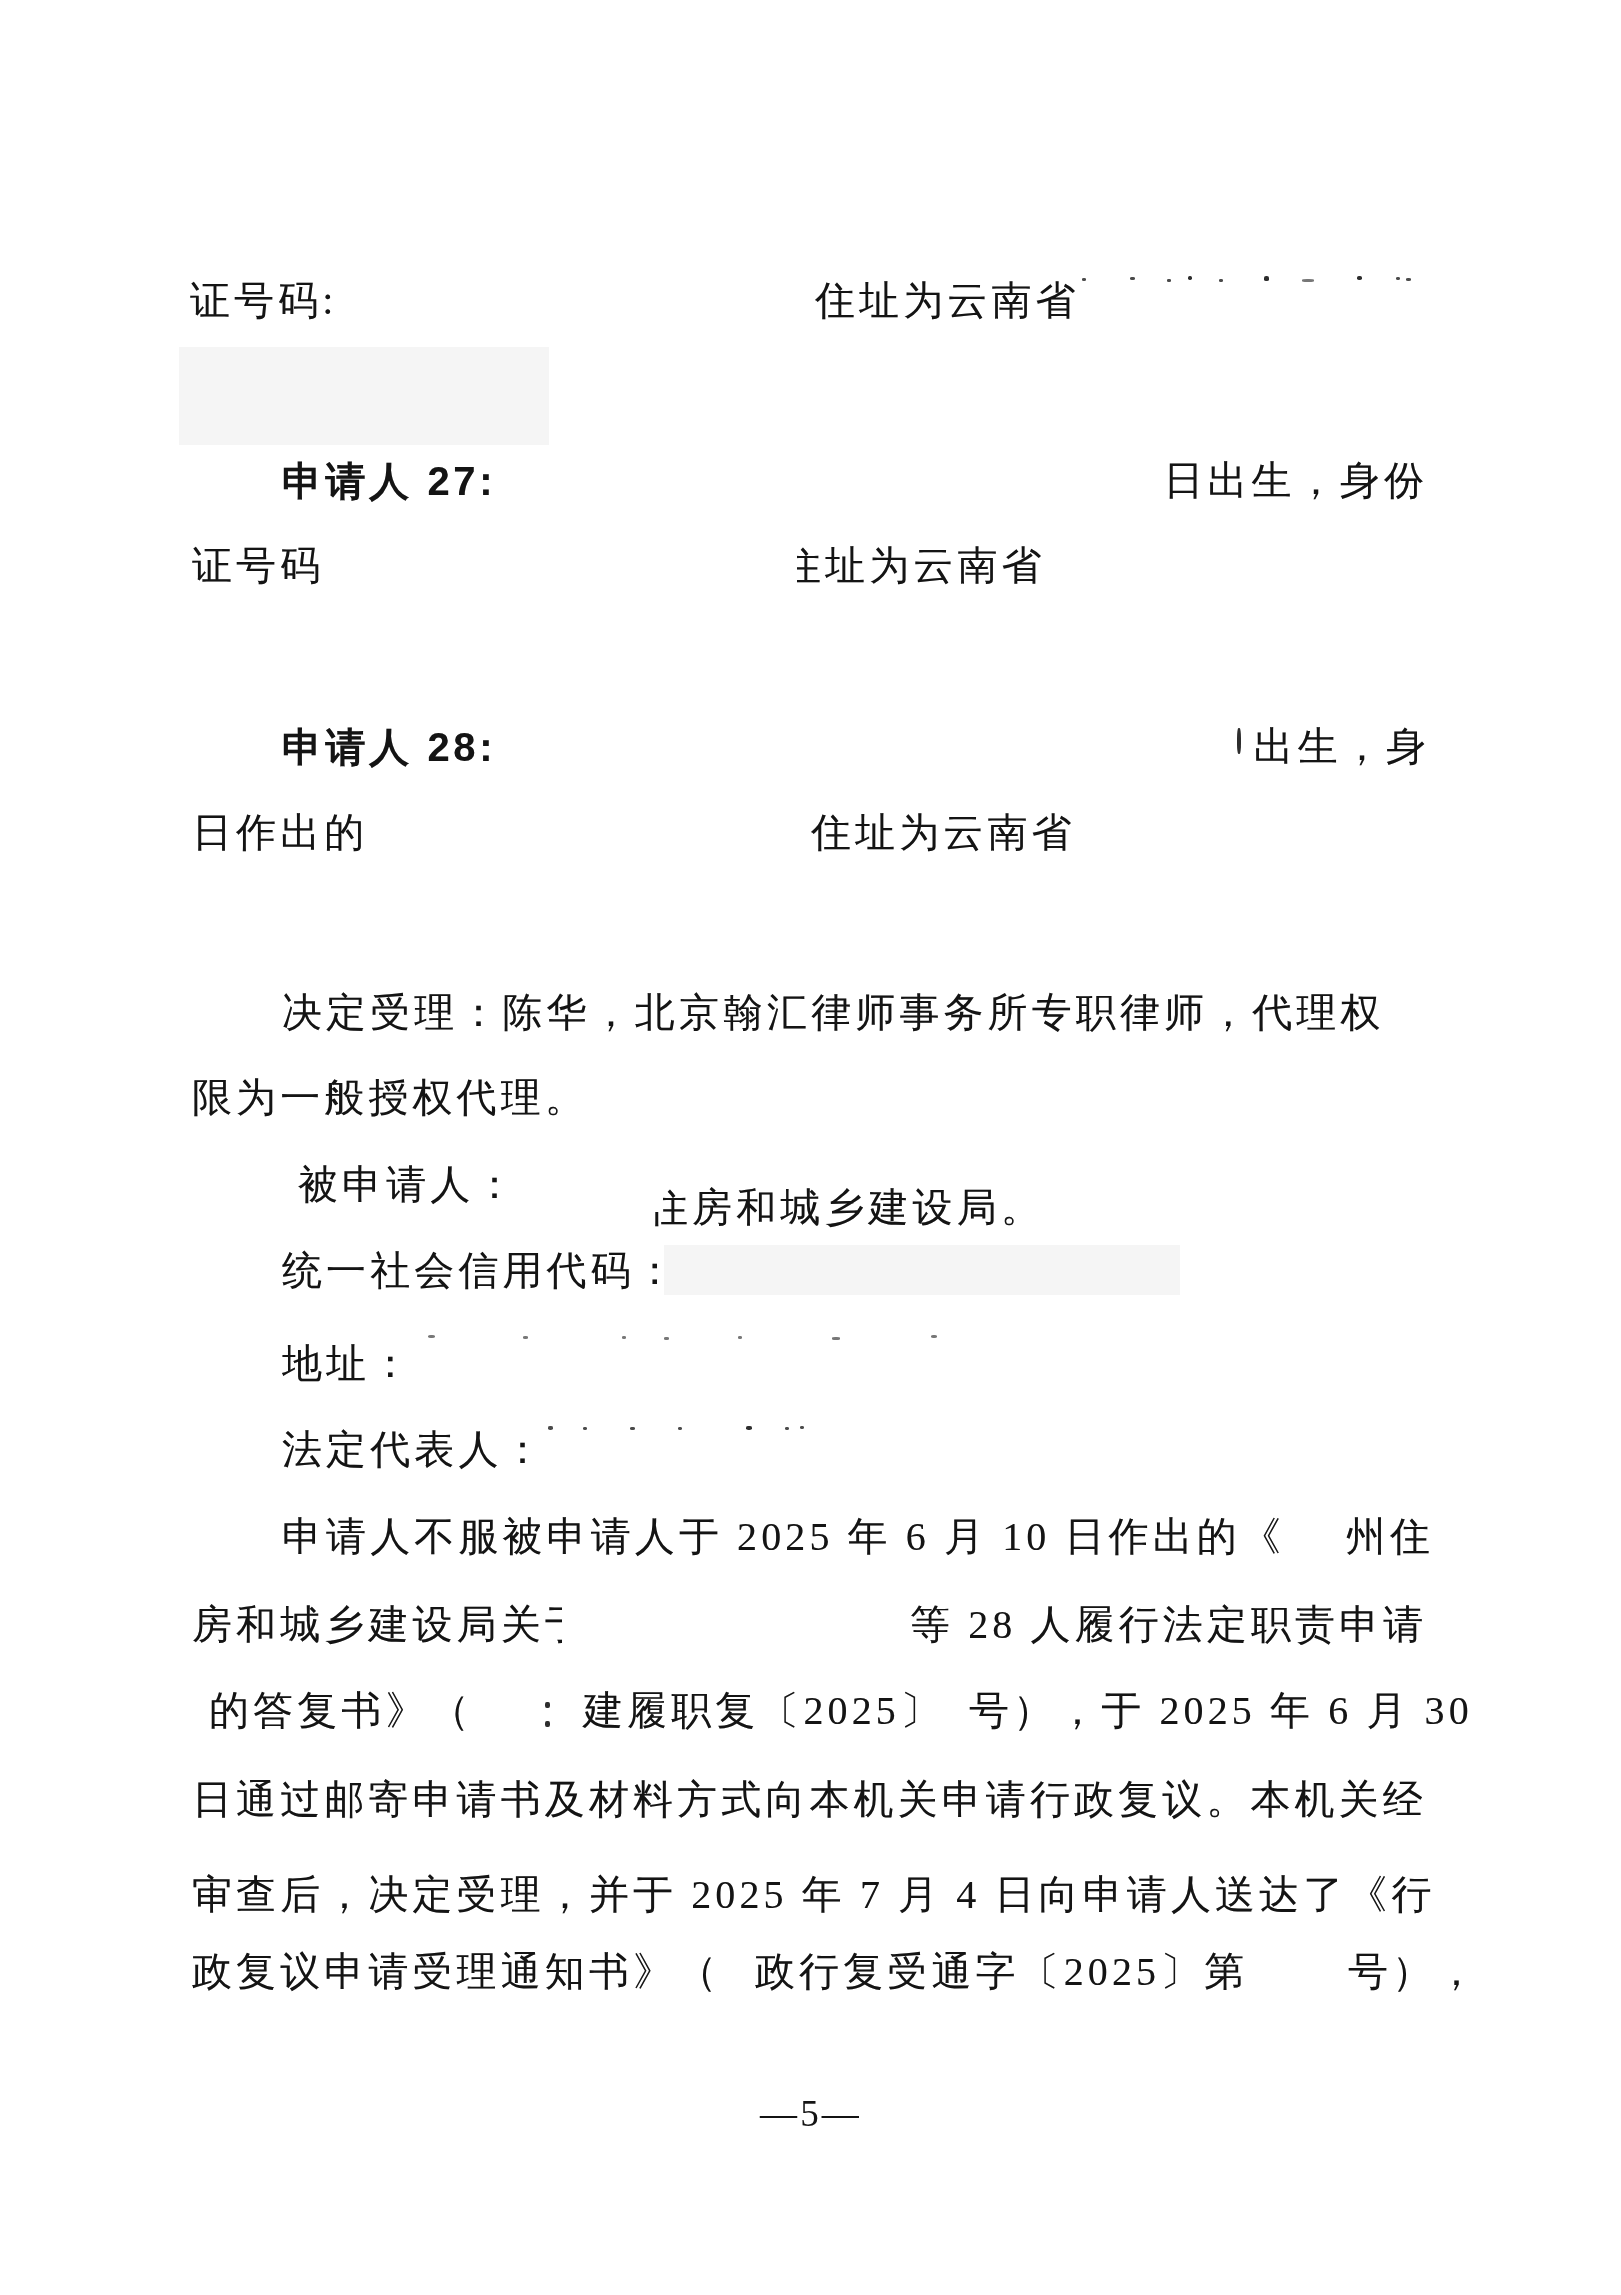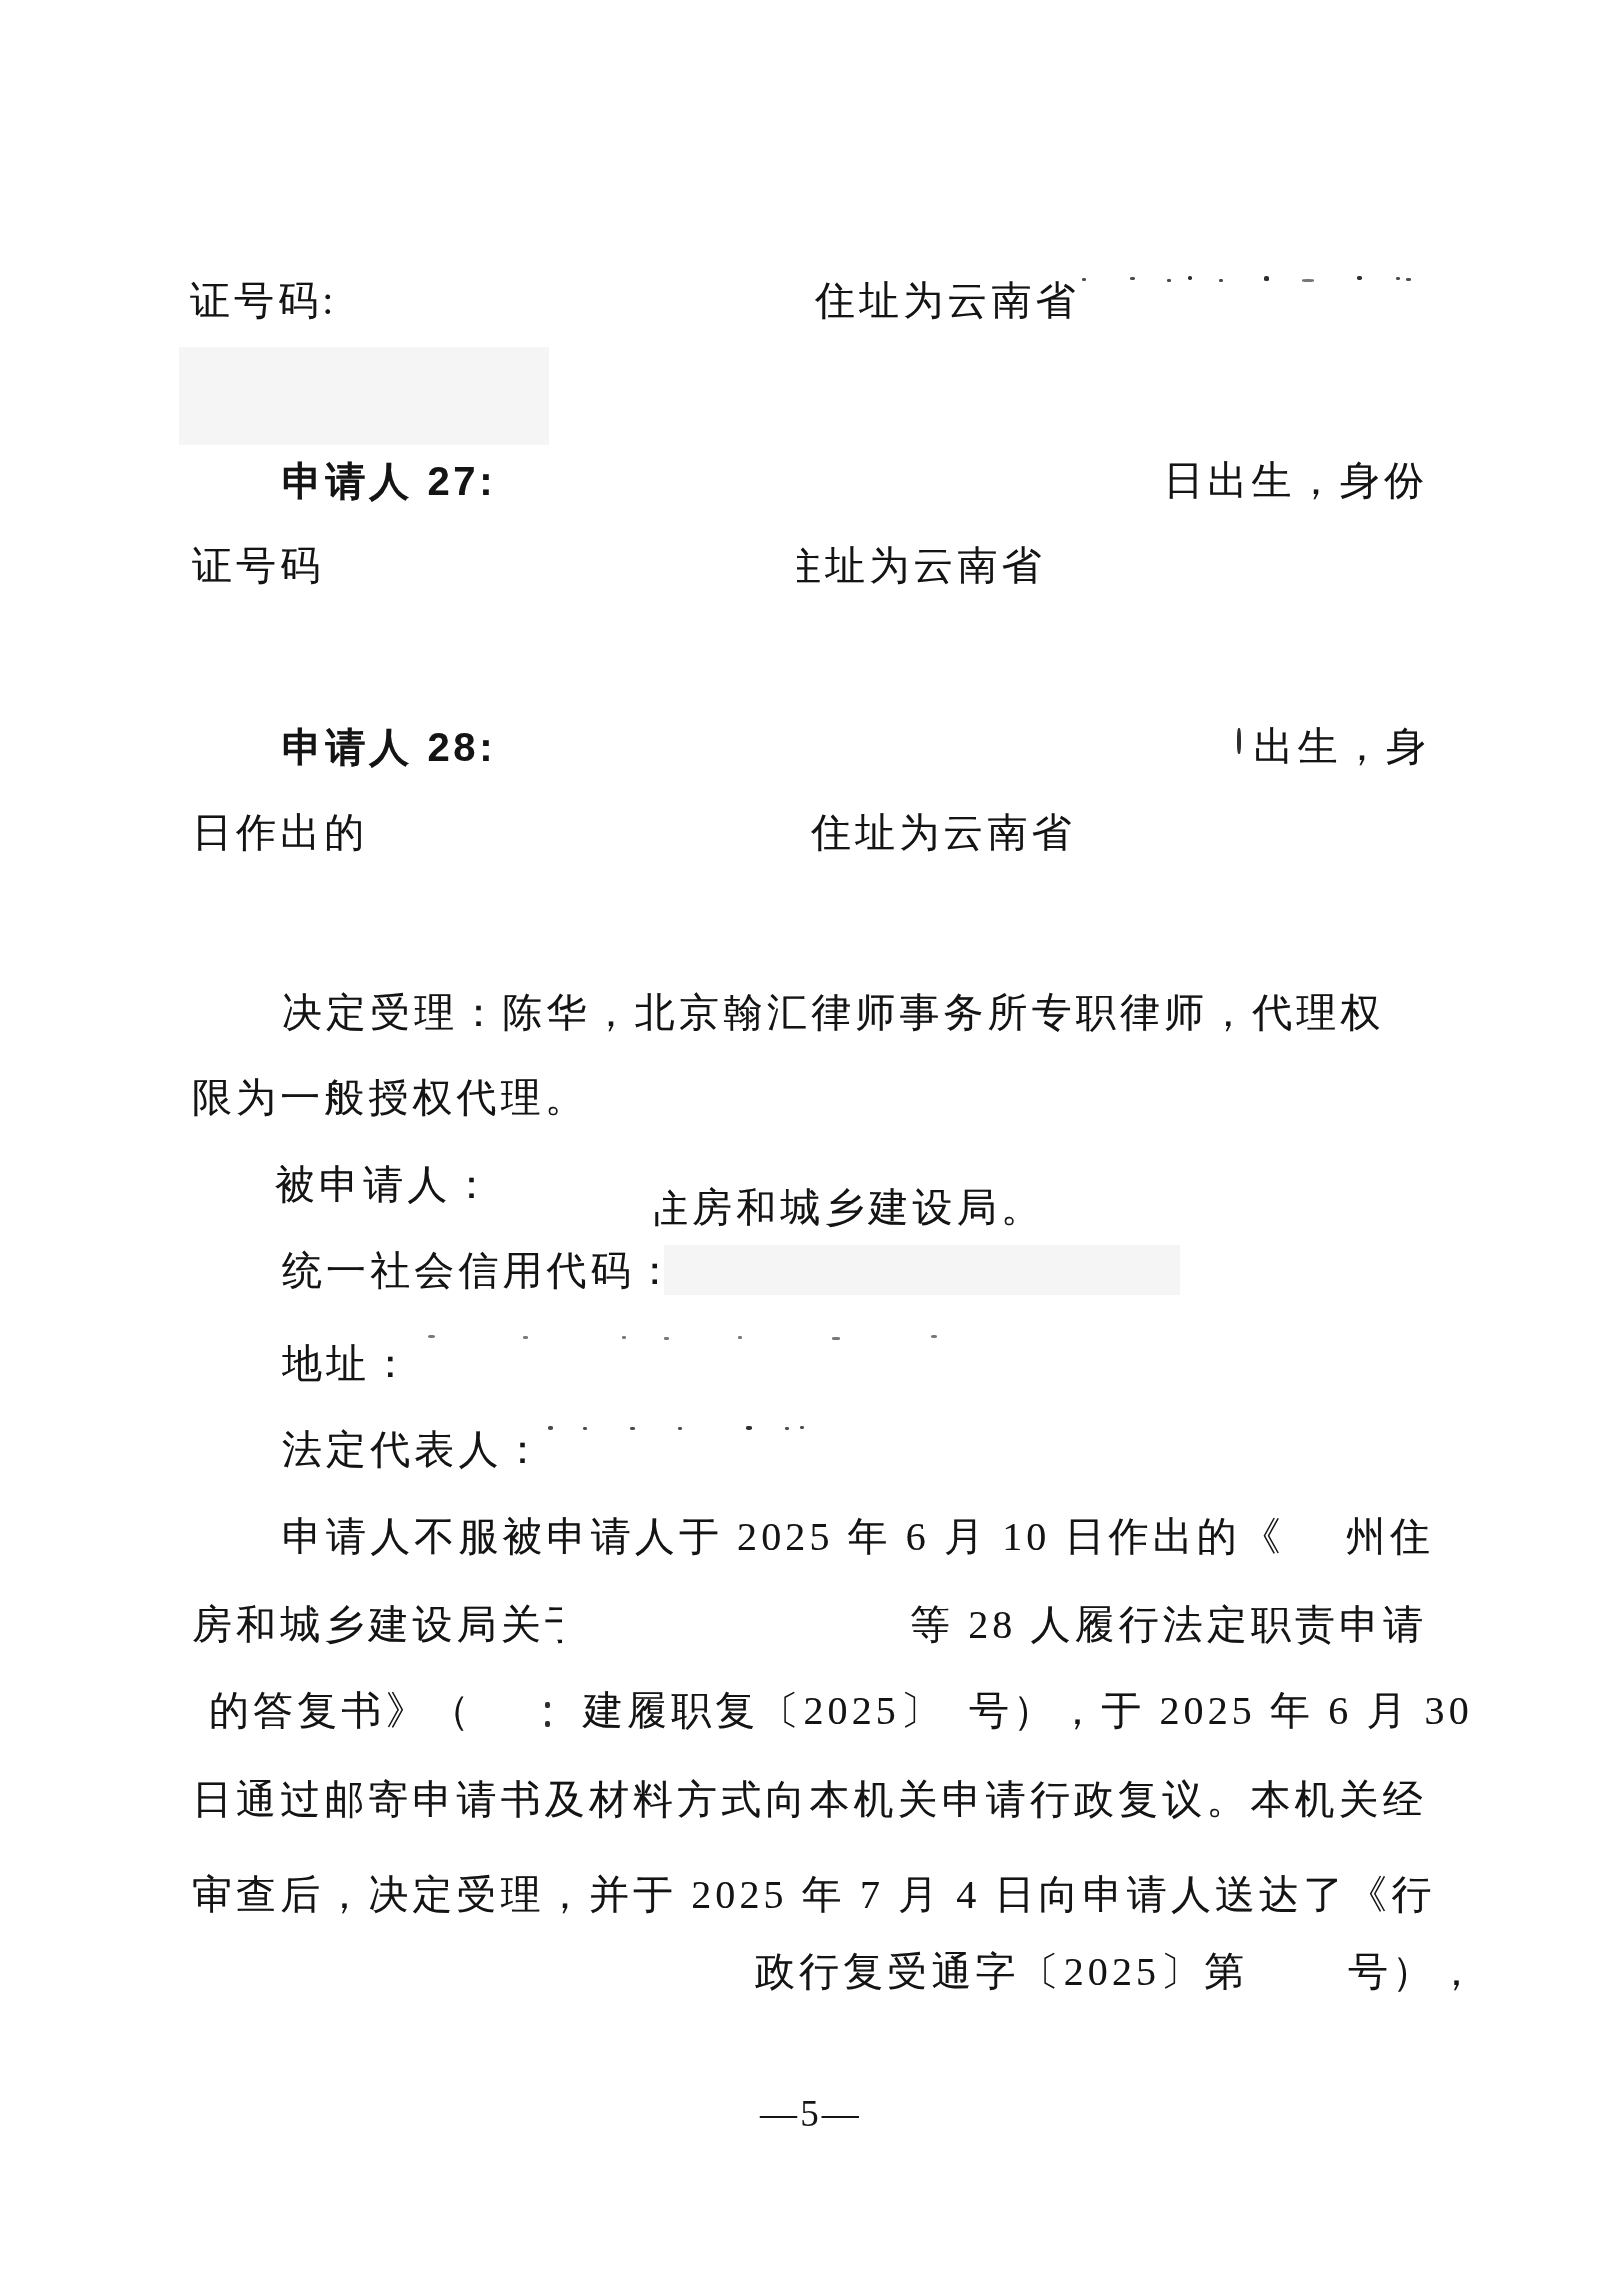--- a/index.html
+++ b/index.html
@@ -90,21 +90,21 @@
   </div>
 
   <div class="line" style="top:990px;">
     <span class="seg" style="left:282px;">决定受理：陈华，北京翰汇律师事务所专职律师，代理权</span>
   </div>
   <div class="line" style="top:1075px;padding-left:25px;">
     <span class="seg" style="left:192px;">限为一般授权代理。</span>
   </div>
 
   <div class="line" style="top:1162px;">
-    <span class="seg" style="left:275px;">被申请人：</span>
+    <span class="seg" style="left:298px;">被申请人：</span>
     <span class="seg" style="left:648px;margin-top:23px;">住房和城乡建设局。</span>
   </div>
 
   <div class="line" style="top:1248px;">
     <span class="seg" style="left:282px;">统一社会信用代码：</span>
   </div>
 
   <div class="line" style="top:1341px;">
     <span class="seg" style="left:282px;">地址：</span>
   </div>
@@ -150,20 +150,21 @@
 
   <div class="line" style="top:1777px;">
     <span class="seg" style="left:192px;">日通过邮寄申请书及材料方式向本机关申请行政复议。本机关经</span>
   </div>
 
   <div class="line" style="top:1862px;margin-top:10px;">
     <span class="seg" style="left:192px;">审查后，决定受理，并于 2025 年 7 月 4 日向申请人送达了《行</span>
   </div>
 
   <div class="line" style="top:1949px;">
+    <span class="seg" style="left:192px;">政复议申请受理通知书》（</span>
     <span class="seg" style="left:755px;">政行复受通字〔2025〕第</span>
     <span class="seg" style="left:1348px;">号），</span>
   </div>
 
   <div class="white" style="left:778px;top:541px;width:19.4px;height:52px;"></div>
   <div class="white" style="left:644px;top:1159px;width:19.4px;height:53px;"></div>
   <div class="white" style="left:562px;top:1599px;width:32px;height:55px;"></div>
 
   <div class="pageno" style="top:2093px;">—5—</div>
 

